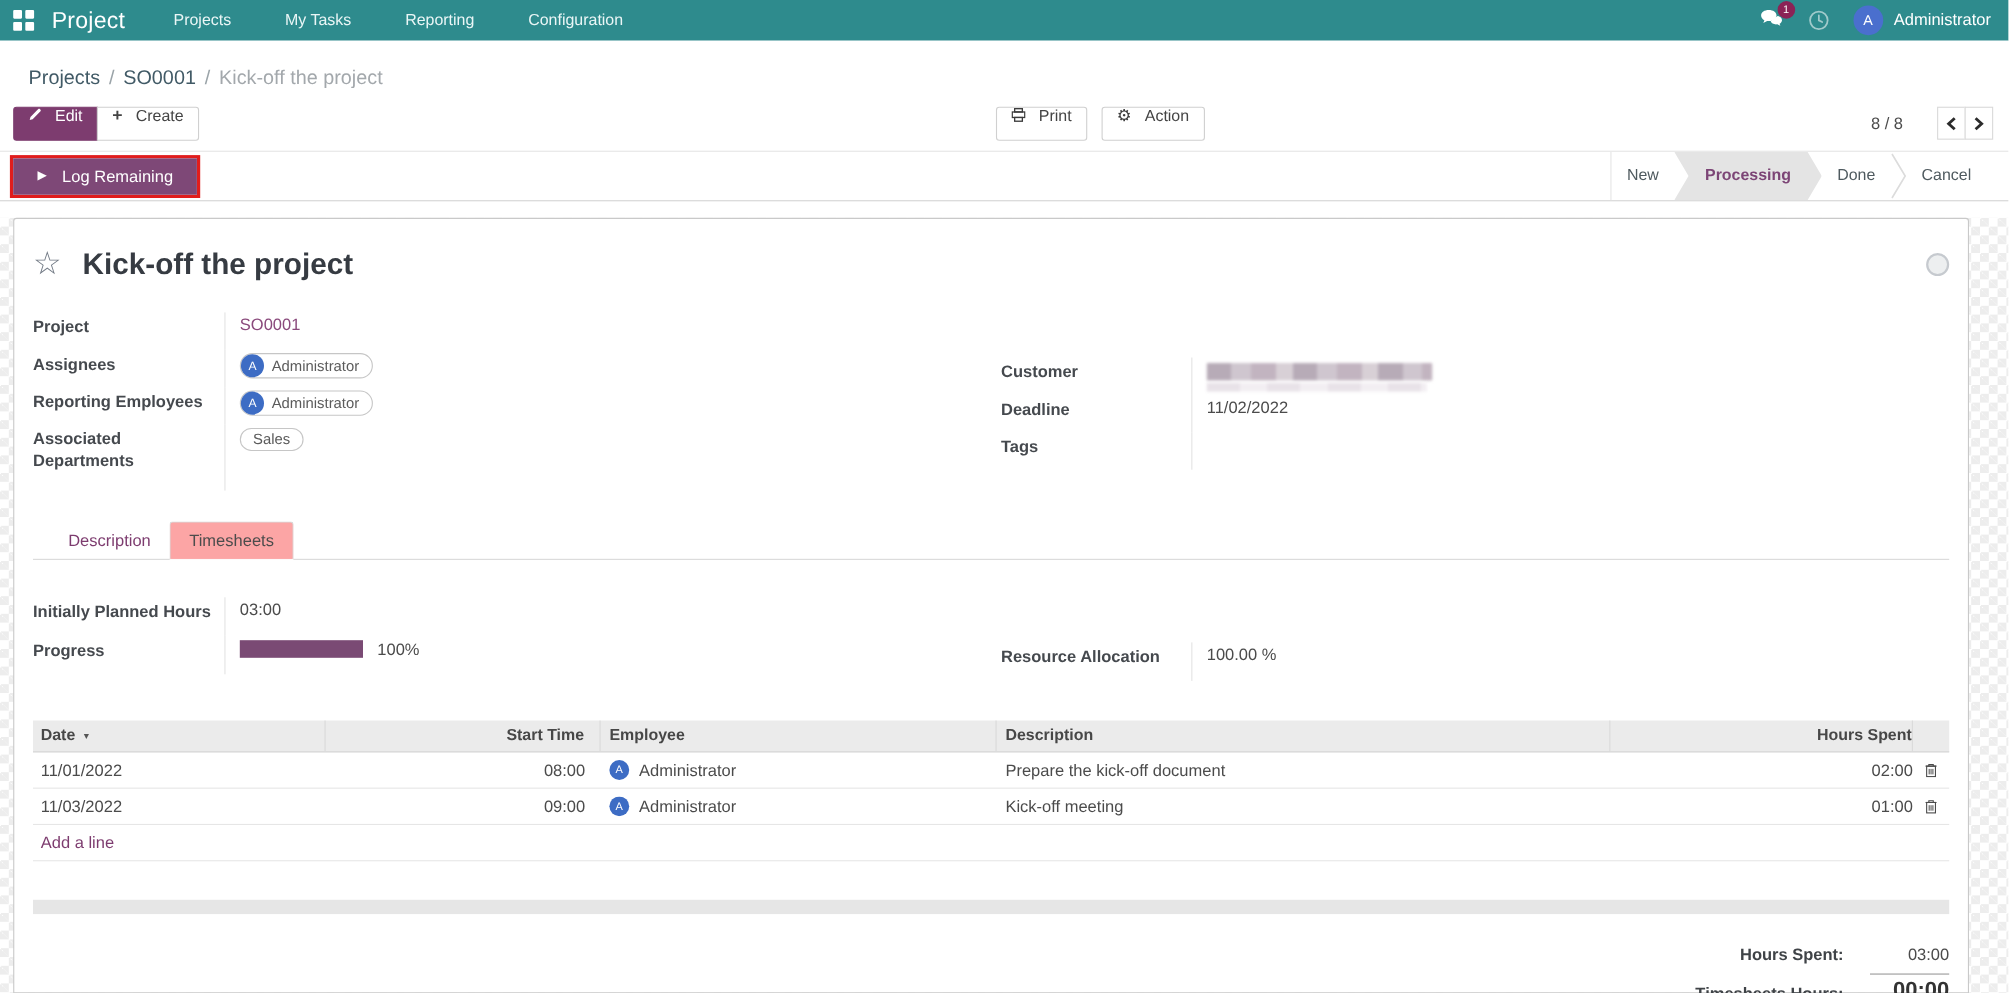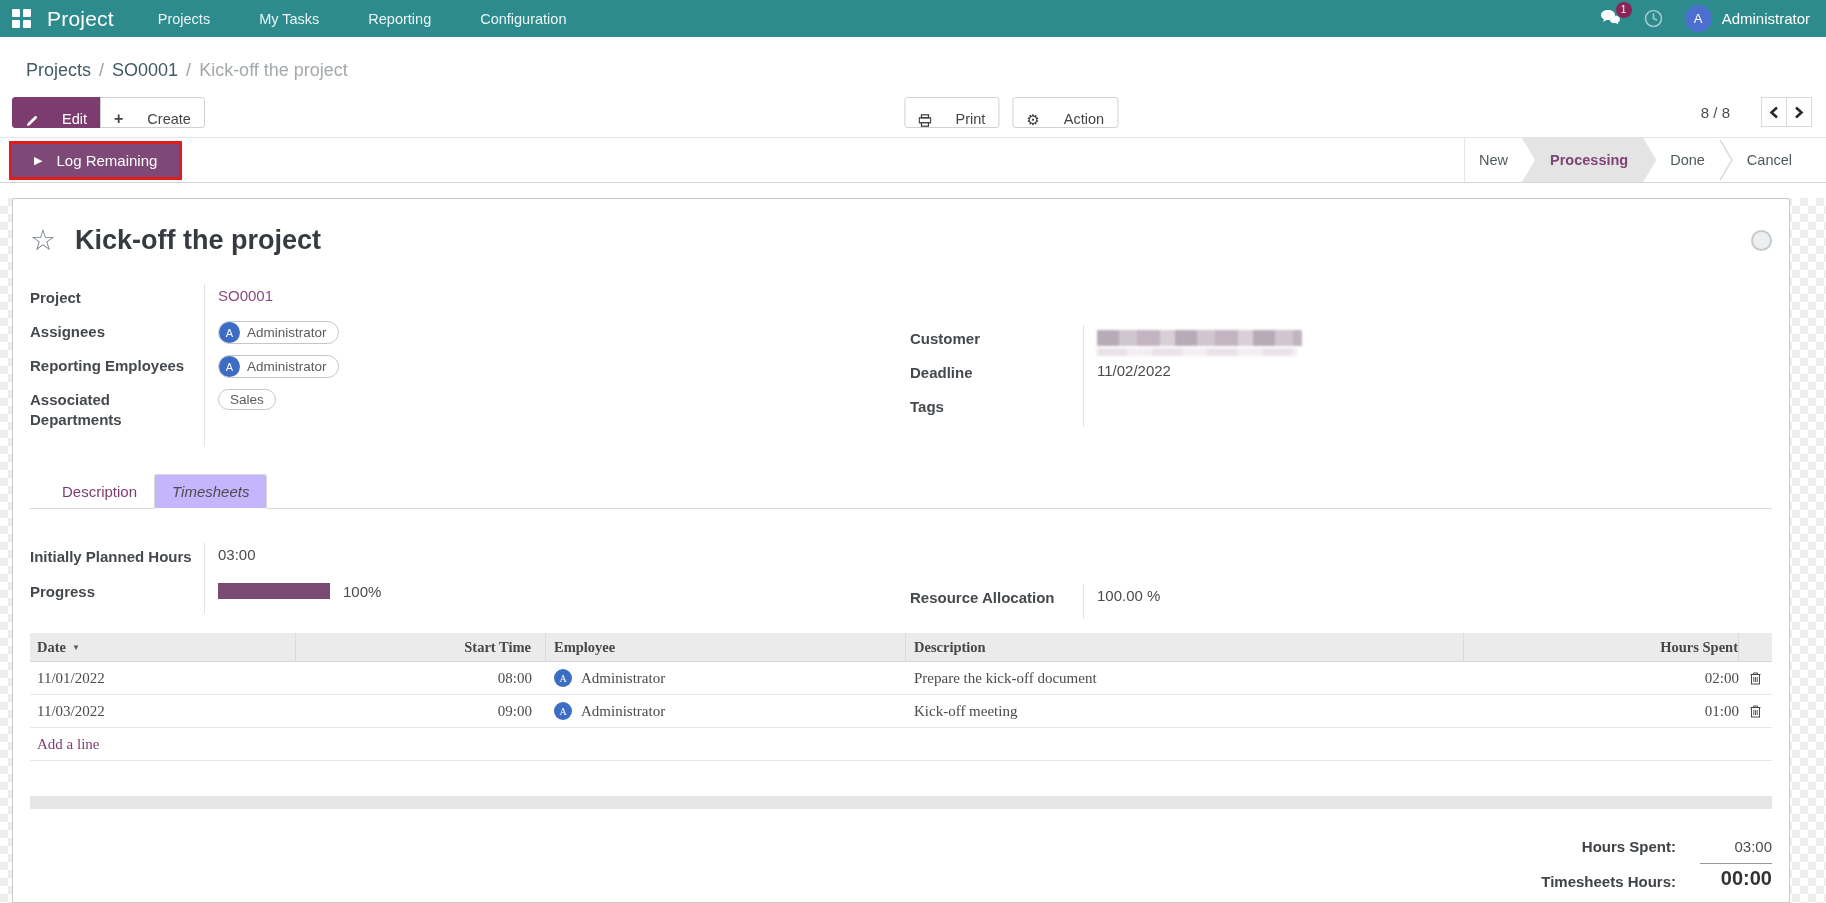--- a/index.html
+++ b/index.html
@@ -20,21 +20,21 @@
   .navbar .user-name { color:#fff; font-size:15px; margin-left:-12px; }
 
   
   .crumb-row { height:50px; background:#fff; display:flex; align-items:flex-end; padding:0 0 6px 26px; }
   .crumb-row .link { color:#415a66; font-size:18px; cursor:pointer; }
   .crumb-row .sep { color:#9aa3a8; font-size:18px; margin:0 8px; }
   .crumb-row .current { color:#a3a8ac; font-size:18px; }
 
   
   .toolbar-row { height:51px; background:#fff; display:flex; align-items:center; border-bottom:1px solid #e5e5e5; padding:0 14px 0 12px; }
-  .btn { height:31px; border:1px solid #d0d0d0; background:#fff; color:#444; font-size:14.5px; padding:0 13px; display:inline-flex; align-items:flex-end; gap:24px; cursor:pointer; font-family:inherit; }
+  .btn { height:31px; border:1px solid #d0d0d0; background:#fff; color:#444; font-size:14.5px; padding:0 13px; display:inline-flex; align-items:flex-start; gap:12px; cursor:pointer; font-family:inherit; }
   .btn-group { display:flex; }
   .btn-group .btn:first-child { border-radius:3px 0 0 3px; }
   .btn-group .btn:last-child { border-radius:0 3px 3px 0; margin-left:-1px; }
   .btn-purple { background:#7d3c6f; border-color:#7d3c6f; color:#fff; }
   .center-btns { position:absolute; left:50%; transform:translateX(-4%); display:flex; gap:13px; }
   .toolbar-row { position:relative; }
   .center-btns .btn { border-radius:3px; }
   .plus-glyph { font-weight:700; font-size:16px; line-height:1; }
   .gear-glyph { font-size:15px; line-height:1; color:#3a3a3a; }
   .pager { margin-left:auto; display:flex; align-items:center; gap:31px; }
@@ -81,30 +81,30 @@
   .pill.no-avatar { padding:0 11px; height:21px; }
   .redact-1 { width:205px; height:16px; margin-top:2px; border-radius:1px; filter:blur(1.3px);
     background:repeating-linear-gradient(90deg,#b7abb7 0 22px,#cfc6cf 22px 40px,#c2b4c0 40px 63px,#d8d0d6 63px 78px); }
   .redact-2 { width:200px; height:8px; margin-top:2px; filter:blur(1.5px);
     background:repeating-linear-gradient(90deg,#e8e2e8 0 30px,#f2eef2 30px 55px); }
 
   
   .tabs { display:flex; margin-top:28px; border-bottom:1px solid #d9d9d9; padding-left:15px; align-items:flex-end; }
   .tab { padding:8px 17px; font-size:15px; cursor:pointer; }
   .tab.inactive { color:#7d3c6f; }
-  .tab.active { color:#4c4c4c; background:#c4b5fd; border:1px solid #d9d9d9; border-bottom:1px solid #fff; margin-bottom:-1px; border-radius:3px 3px 0 0;font-style:italic; }
+  .tab.active { color:#4c4c4c; background:#fca5a5; border:1px solid #d9d9d9; border-bottom:1px solid #fff; margin-bottom:-1px; border-radius:3px 3px 0 0; }
 
   
   .panel { display:flex; margin-top:34px; }
   .panel .frow { min-height:35px; }
   .progress-track { display:inline-block; width:112px; height:16px; background:#7a4a74; vertical-align:middle; }
   .progress-label { margin-left:13px; vertical-align:middle; color:#4b4b4b; }
 
   
-  .list { margin-top:14px;font-family:Liberation Serif, serif; }
+  .list { margin-top:36px; }
   .lrow { display:flex; align-items:center; }
   .lhead { background:#ebebeb; height:29px; border-bottom:1px solid #d5d5d5; font-weight:700; color:#474747; font-size:14.5px; cursor:pointer; }
   .lhead .lcell { height:100%; display:flex; align-items:center; border-right:1px solid #dadada; }
   .lhead .lcell:last-child { border-right:none; }
   .lbody { height:33px; border-bottom:1px solid #e6e6e6; font-size:15px; color:#4b4b4b; cursor:pointer; }
   .lcell { padding:0 8px; overflow:hidden; white-space:nowrap; }
   .c-date { width:266px; flex-shrink:0; padding-left:7px; }
   .c-start { width:250px; flex-shrink:0; justify-content:flex-end; text-align:right; display:flex; align-items:center; padding-right:14px; }
   .c-emp { width:360px; flex-shrink:0; display:flex; align-items:center; }
   .c-desc { flex:1; }

